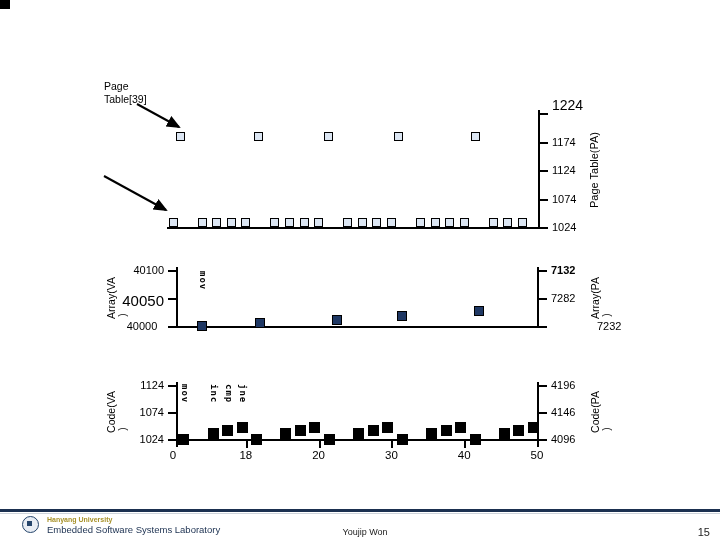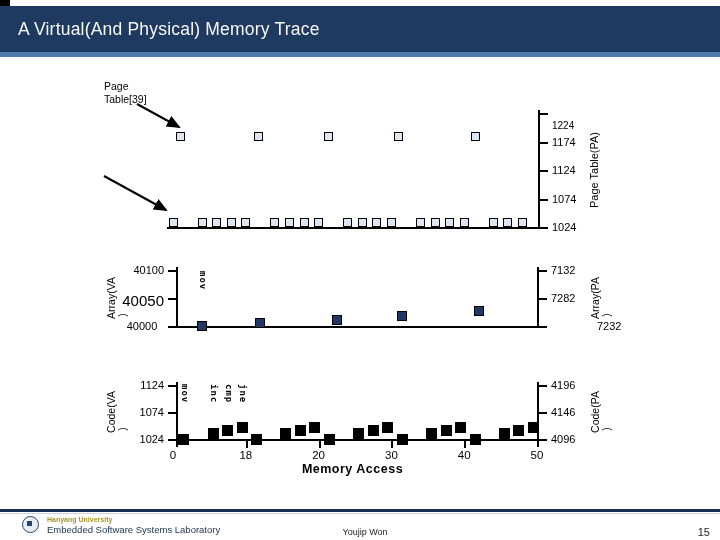--- a/index.html
+++ b/index.html
@@ -25,29 +25,26 @@
   #lab{position:absolute;left:47px;top:524px;font-size:9.5px;font-weight:normal;color:#1b3050;}
   #author{position:absolute;left:300px;top:527px;width:130px;text-align:center;font-size:9px;color:#222;}
   #pagenum{position:absolute;left:684px;top:526px;width:26px;text-align:right;font-size:11px;color:#222;}
 </style>
 </head>
 <body>
 
 <div id="slide">
   <div id="corner-mark"></div>
 
-  <div id="header">
-    <span class="title">A Virtual(And Physical) Memory Trace</span>
-  </div>
 
   <div id="chart">
       <div style="left: 538px; top: 110px; width: 2px; height: 117px; background: rgb(0, 0, 0);"></div>
       <div style="left: 167px; top: 227px; width: 373px; height: 2px; background: rgb(0, 0, 0);"></div>
       <div style="left: 540px; top: 113px; width: 8px; height: 2px; background: rgb(0, 0, 0);"></div>
-      <div style="left: 552px; top: 120px; width: 44px; font-size: 10px; color: rgb(0, 0, 0);">1224</div>
+      <div style="left: 552px; top: 97px; width: 44px; font-size: 14px; color: rgb(0, 0, 0);">1224</div>
       <div style="left: 540px; top: 141.5px; width: 8px; height: 2px; background: rgb(0, 0, 0);"></div>
       <div style="left: 552px; top: 135.5px; width: 44px; font-size: 11px; color: rgb(0, 0, 0);">1174</div>
       <div style="left: 540px; top: 170px; width: 8px; height: 2px; background: rgb(0, 0, 0);"></div>
       <div style="left: 552px; top: 164px; width: 44px; font-size: 11px; color: rgb(0, 0, 0);">1124</div>
       <div style="left: 540px; top: 198.5px; width: 8px; height: 2px; background: rgb(0, 0, 0);"></div>
       <div style="left: 552px; top: 192.5px; width: 44px; font-size: 11px; color: rgb(0, 0, 0);">1074</div>
       <div style="left: 540px; top: 227px; width: 8px; height: 2px; background: rgb(0, 0, 0);"></div>
       <div style="left: 552px; top: 221px; width: 44px; font-size: 11px; color: rgb(0, 0, 0);">1024</div>
       <div style="left: 536px; top: 162px; width: 120px; height: 16px; transform: rotate(-90deg); text-align: center; font-size: 11px; white-space: nowrap; color: rgb(0, 0, 0);">Page Table(PA)</div>
       <div style="left: 175.78px; top: 132px; width: 9px; height: 9px; box-sizing: border-box; background: rgb(220, 230, 243); border: 1.5px solid rgb(0, 0, 0);"></div>
@@ -78,21 +75,21 @@
       <div style="left: 176px; top: 267px; width: 2px; height: 59px; background: rgb(0, 0, 0);"></div>
       <div style="left: 537px; top: 267px; width: 2px; height: 59px; background: rgb(0, 0, 0);"></div>
       <div style="left: 168px; top: 326px; width: 371px; height: 2px; background: rgb(0, 0, 0);"></div>
       <div style="left: 168px; top: 270px; width: 8px; height: 2px; background: rgb(0, 0, 0);"></div>
       <div style="left: 120px; top: 264px; width: 44px; text-align: right; font-size: 11px; color: rgb(0, 0, 0);">40100</div>
       <div style="left: 168px; top: 298px; width: 8px; height: 2px; background: rgb(0, 0, 0);"></div>
       <div style="left: 120px; top: 292px; width: 44px; text-align: right; font-size: 15px; color: rgb(0, 0, 0);">40050</div>
       <div style="left: 168px; top: 326px; width: 8px; height: 2px; background: rgb(0, 0, 0);"></div>
       <div style="left: 120px; top: 320px; width: 44px; text-align: center; font-size: 11px; color: rgb(0, 0, 0);">40000</div>
       <div style="left: 539px; top: 270px; width: 8px; height: 2px; background: rgb(0, 0, 0);"></div>
-      <div style="left: 551px; top: 264px; width: 44px; font-size: 11px; color: rgb(0, 0, 0);">7132</div>
+      <div style="left: 551px; top: 264px; width: 44px; font-size: 11px; color: rgb(0, 0, 0); font-weight: bold;">7132</div>
       <div style="left: 539px; top: 298px; width: 8px; height: 2px; background: rgb(0, 0, 0);"></div>
       <div style="left: 551px; top: 292px; width: 44px; font-size: 11px; color: rgb(0, 0, 0);">7282</div>
       <div style="left: 539px; top: 326px; width: 8px; height: 2px; background: rgb(0, 0, 0);"></div>
       <div style="left: 551px; top: 320px; width: 44px; font-size: 11px; color: rgb(0, 0, 0); margin-left: 46px;">7232</div>
       <div style="left: 53px; top: 290px; width: 120px; height: 16px; transform: rotate(-90deg); text-align: center; font-size: 10.5px; white-space: nowrap; color: rgb(0, 0, 0);">Array(VA</div>
       <div style="left: 64px; top: 307px; width: 120px; height: 16px; transform: rotate(-90deg); text-align: center; font-size: 10.5px; white-space: nowrap; color: rgb(0, 0, 0);">)</div>
       <div style="left: 537px; top: 290px; width: 120px; height: 16px; transform: rotate(-90deg); text-align: center; font-size: 10.5px; white-space: nowrap; color: rgb(0, 0, 0);">Array(PA</div>
       <div style="left: 548px; top: 307px; width: 120px; height: 16px; transform: rotate(-90deg); text-align: center; font-size: 10.5px; white-space: nowrap; color: rgb(0, 0, 0);">)</div>
       <div style="left: 196.12px; top: 271px; width: 12px; writing-mode: vertical-rl; font-family: &quot;DejaVu Sans Mono&quot;, monospace; font-weight: bold; font-size: 9px; letter-spacing: 1px; color: rgb(0, 0, 0);">mov</div>
       <div style="left: 197.12px; top: 321px; width: 10px; height: 10px; box-sizing: border-box; background: rgb(31, 56, 100); border: 1px solid rgb(0, 0, 0);"></div>
@@ -146,21 +143,20 @@
       <div style="left: 158px; top: 449px; width: 30px; text-align: center; font-size: 11.5px; color: rgb(0, 0, 0);">0</div>
       <div style="left: 245.8px; top: 441px; width: 2px; height: 7px; background: rgb(0, 0, 0);"></div>
       <div style="left: 230.8px; top: 449px; width: 30px; text-align: center; font-size: 11.5px; color: rgb(0, 0, 0);">18</div>
       <div style="left: 318.6px; top: 441px; width: 2px; height: 7px; background: rgb(0, 0, 0);"></div>
       <div style="left: 303.6px; top: 449px; width: 30px; text-align: center; font-size: 11.5px; color: rgb(0, 0, 0);">20</div>
       <div style="left: 391.4px; top: 441px; width: 2px; height: 7px; background: rgb(0, 0, 0);"></div>
       <div style="left: 376.4px; top: 449px; width: 30px; text-align: center; font-size: 11.5px; color: rgb(0, 0, 0);">30</div>
       <div style="left: 464.2px; top: 441px; width: 2px; height: 7px; background: rgb(0, 0, 0);"></div>
       <div style="left: 449.2px; top: 449px; width: 30px; text-align: center; font-size: 11.5px; color: rgb(0, 0, 0);">40</div>
       <div style="left: 522px; top: 449px; width: 30px; text-align: center; font-size: 11.5px; color: rgb(0, 0, 0);">50</div>
-      <div style="left: 244.5px; top: 462px; width: 216px; text-align: center; font-size: 12.5px; font-weight: bold; letter-spacing: 0.5px; color: rgb(0, 0, 0);">Memory Access</div>
     </div>
 
   <div class="ann" style="left:104px;top:80px;width:58px">Page Table[39]</div>
 
   <svg id="arrows" width="720" height="540" viewBox="0 0 720 540">
     <defs>
       <marker id="ah" markerWidth="9" markerHeight="8" refX="6" refY="3" orient="auto">
         <path d="M0,0 L7,3 L0,6 z" fill="#000"></path>
       </marker>
     </defs>

